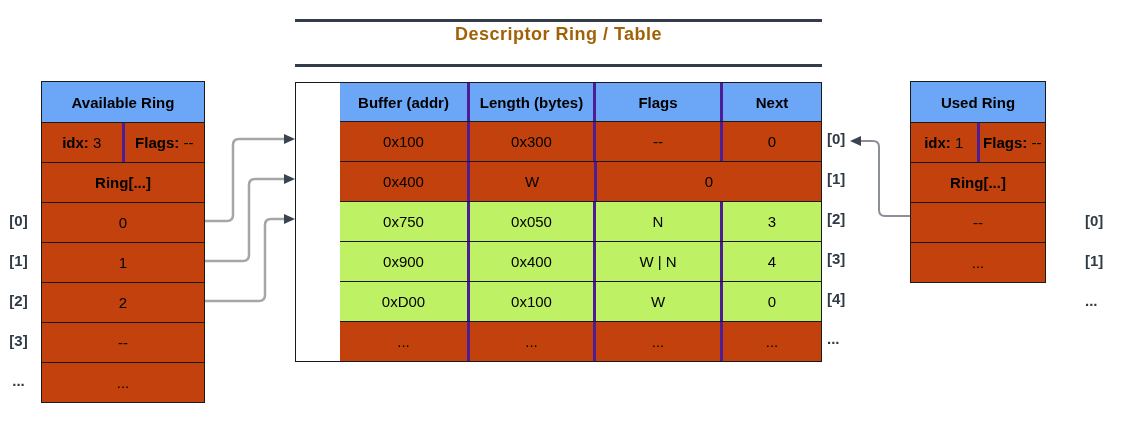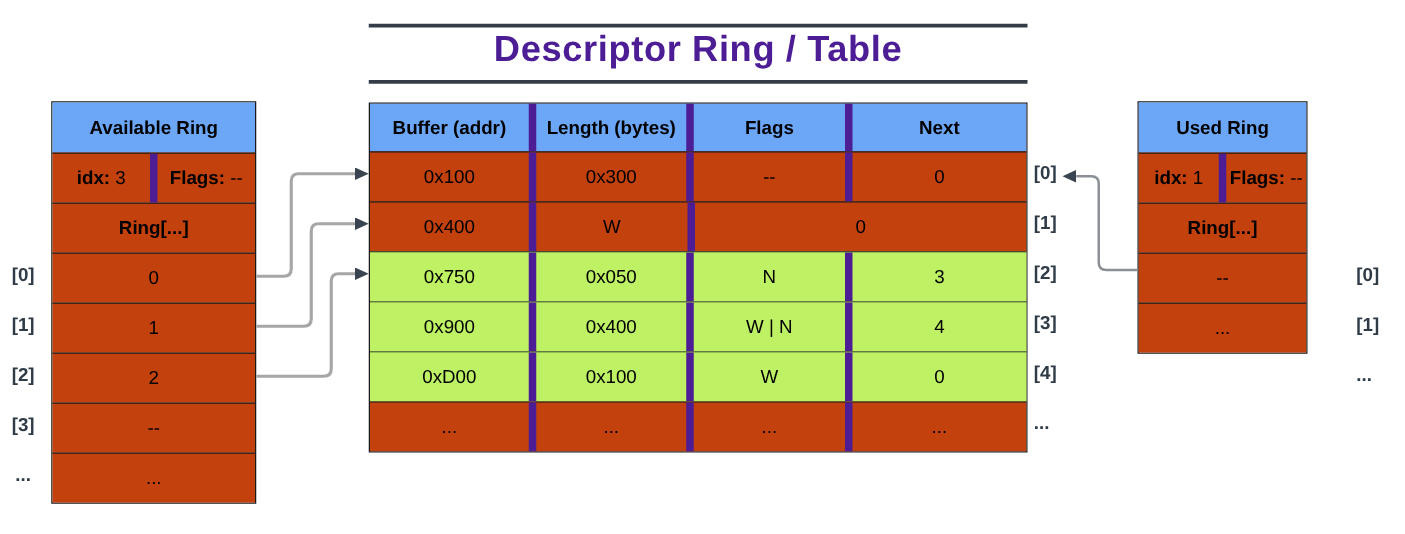--- a/index.html
+++ b/index.html
@@ -4,31 +4,31 @@
 <style>
   html,body{margin:0;padding:0;background:#fff;}
   .canvas{
     position:relative;width:1124px;height:427px;background:#fff;
     font-family:"Liberation Sans", sans-serif;color:#000;overflow:hidden;
   }
   
   .title-rule{position:absolute;left:295px;width:527px;height:0;border-top:3px solid #333d49;}
   .main-title{
     position:absolute;left:295px;top:24px;width:527px;text-align:center;
-    font-size:29px;font-weight:bold;color:#4c1d95;letter-spacing:0.5px;
+    font-size:18px;font-weight:bold;color:#a16207;letter-spacing:0.5px;
   }
   
   .tbl{position:absolute;border:1px solid #1a1a1a;background:#fff;box-sizing:border-box;}
   .row{display:flex;height:40px;border-top:1px solid #1a1a1a;box-sizing:border-box;background:#c2410c;}
   .row:first-child{border-top:none;}
   .cell{
     flex:1;display:flex;align-items:center;justify-content:center;
     font-size:15px;box-sizing:border-box;white-space:pre;
   }
-  .cell + .cell{border-left:6px solid #4c1d95;}
+  .cell + .cell{border-left:3px solid #4c1d95;}
   .hdr{background:#6CA7F7;font-weight:bold;}
   .bold{font-weight:bold;}
   .row.hl, .row.hl .cell{background:#bef264;}
   .desc-header{height:38px;}
   
   .desc .c0{flex:0 0 127px;}
   .desc .c1{flex:0 0 126px;}
   .desc .c2{flex:0 0 127px;}
   .desc .c3{flex:1;}
   
@@ -78,21 +78,21 @@
         <div class="cell">2</div>
       </div>
     <div class="row">
         <div class="cell">--</div>
       </div>
     <div class="row">
         <div class="cell">...</div>
       </div>
   </div>
 
-  <div class="tbl desc" style="left:295px;top:82px;width:527px;">
+  <div class="tbl desc" style="left:295px;top:82px;width:527px;padding-left:44px;">
     <div class="row hdr desc-header">
       <div class="cell bold c0">Buffer (addr)</div>
       <div class="cell bold c1">Length (bytes)</div>
       <div class="cell bold c2">Flags</div>
       <div class="cell bold c3">Next</div>
     </div>
     <div class="row">
       <div class="cell c0">0x100</div>
       <div class="cell c1">0x300</div>
       <div class="cell c2">--</div>

